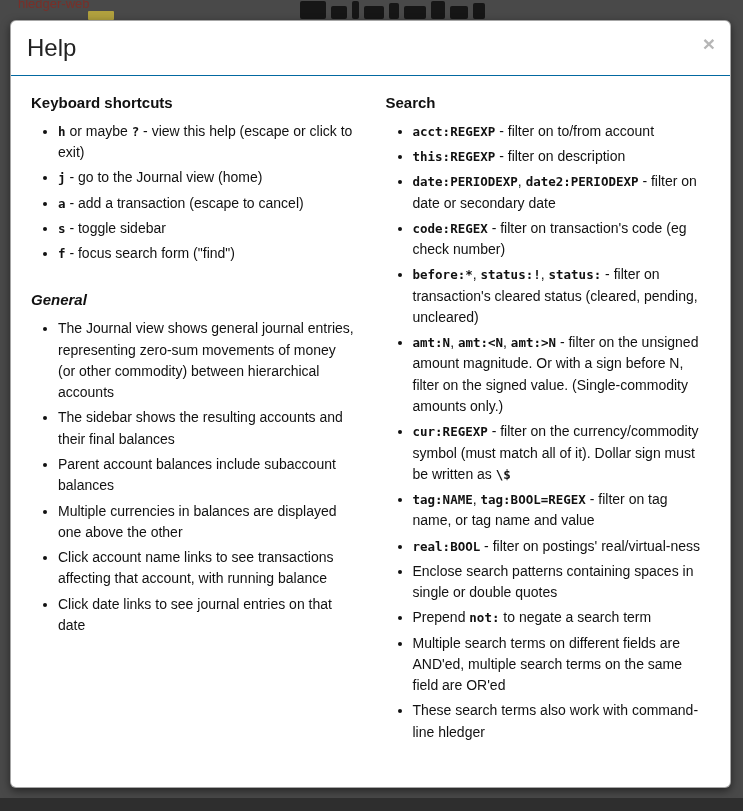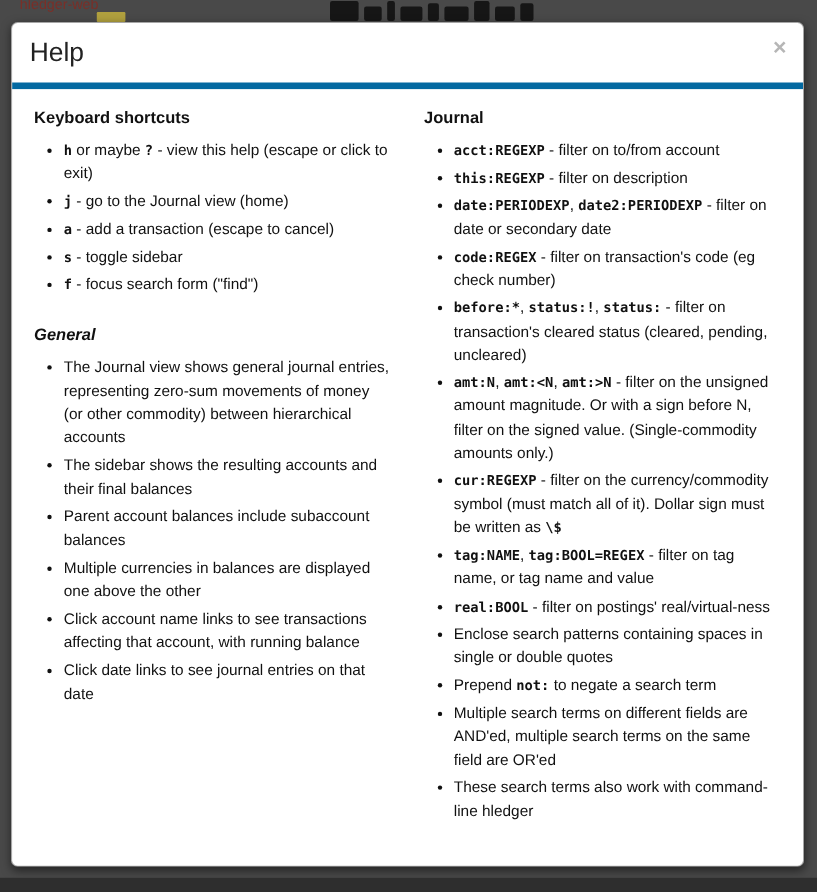--- a/index.html
+++ b/index.html
@@ -48,21 +48,21 @@
     width: 721px; height: 768px;
     background: #ffffff;
     border: 1px solid rgba(0,0,0,0.35);
     border-radius: 6px;
     box-shadow: 0 3px 9px rgba(0,0,0,0.5);
     overflow: hidden;
   }
   .modal-header {
     position: relative;
     padding: 13px 16px 12px;
-    border-bottom: 6px solid #0369a1;
+    border-bottom: 1px solid #0369a1;
   }
   .modal-title {
     margin: 0;
     font-size: 24px;
     font-weight: normal;
     color: #222222;
     line-height: 1.2;
   }
   .close {
     position: absolute; right: 15px; top: 12px;
@@ -146,21 +146,21 @@
             <li>The Journal view shows general journal entries, representing zero-sum movements of money (or other commodity) between hierarchical accounts</li>
             <li>The sidebar shows the resulting accounts and their final balances</li>
             <li>Parent account balances include subaccount balances</li>
             <li>Multiple currencies in balances are displayed one above the other</li>
             <li>Click account name links to see transactions affecting that account, with running balance</li>
             <li>Click date links to see journal entries on that date</li>
           </ul>
       </div>
 
       <div class="col">
-        <h3 class="section-heading">Journal</h3>
+        <h3 class="section-heading">Search</h3>
         <ul class="help-list">
             <li><code>acct:REGEXP</code> - filter on to/from account</li>
             <li><code>this:REGEXP</code> - filter on description</li>
             <li><code>date:PERIODEXP</code>, <code>date2:PERIODEXP</code> - filter on date or secondary date</li>
             <li><code>code:REGEX</code> - filter on transaction's code (eg check number)</li>
             <li><code>before:*</code>, <code>status:!</code>, <code>status:</code> - filter on transaction's cleared status (cleared, pending, uncleared)</li>
             <li><code>amt:N</code>, <code>amt:&lt;N</code>, <code>amt:&gt;N</code> - filter on the unsigned amount magnitude. Or with a sign before N, filter on the signed value. (Single-commodity amounts only.)</li>
             <li><code>cur:REGEXP</code> - filter on the currency/commodity symbol (must match all of it). Dollar sign must be written as <code>\$</code></li>
             <li><code>tag:NAME</code>, <code>tag:BOOL=REGEX</code> - filter on tag name, or tag name and value</li>
             <li><code>real:BOOL</code> - filter on postings' real/virtual-ness</li>

